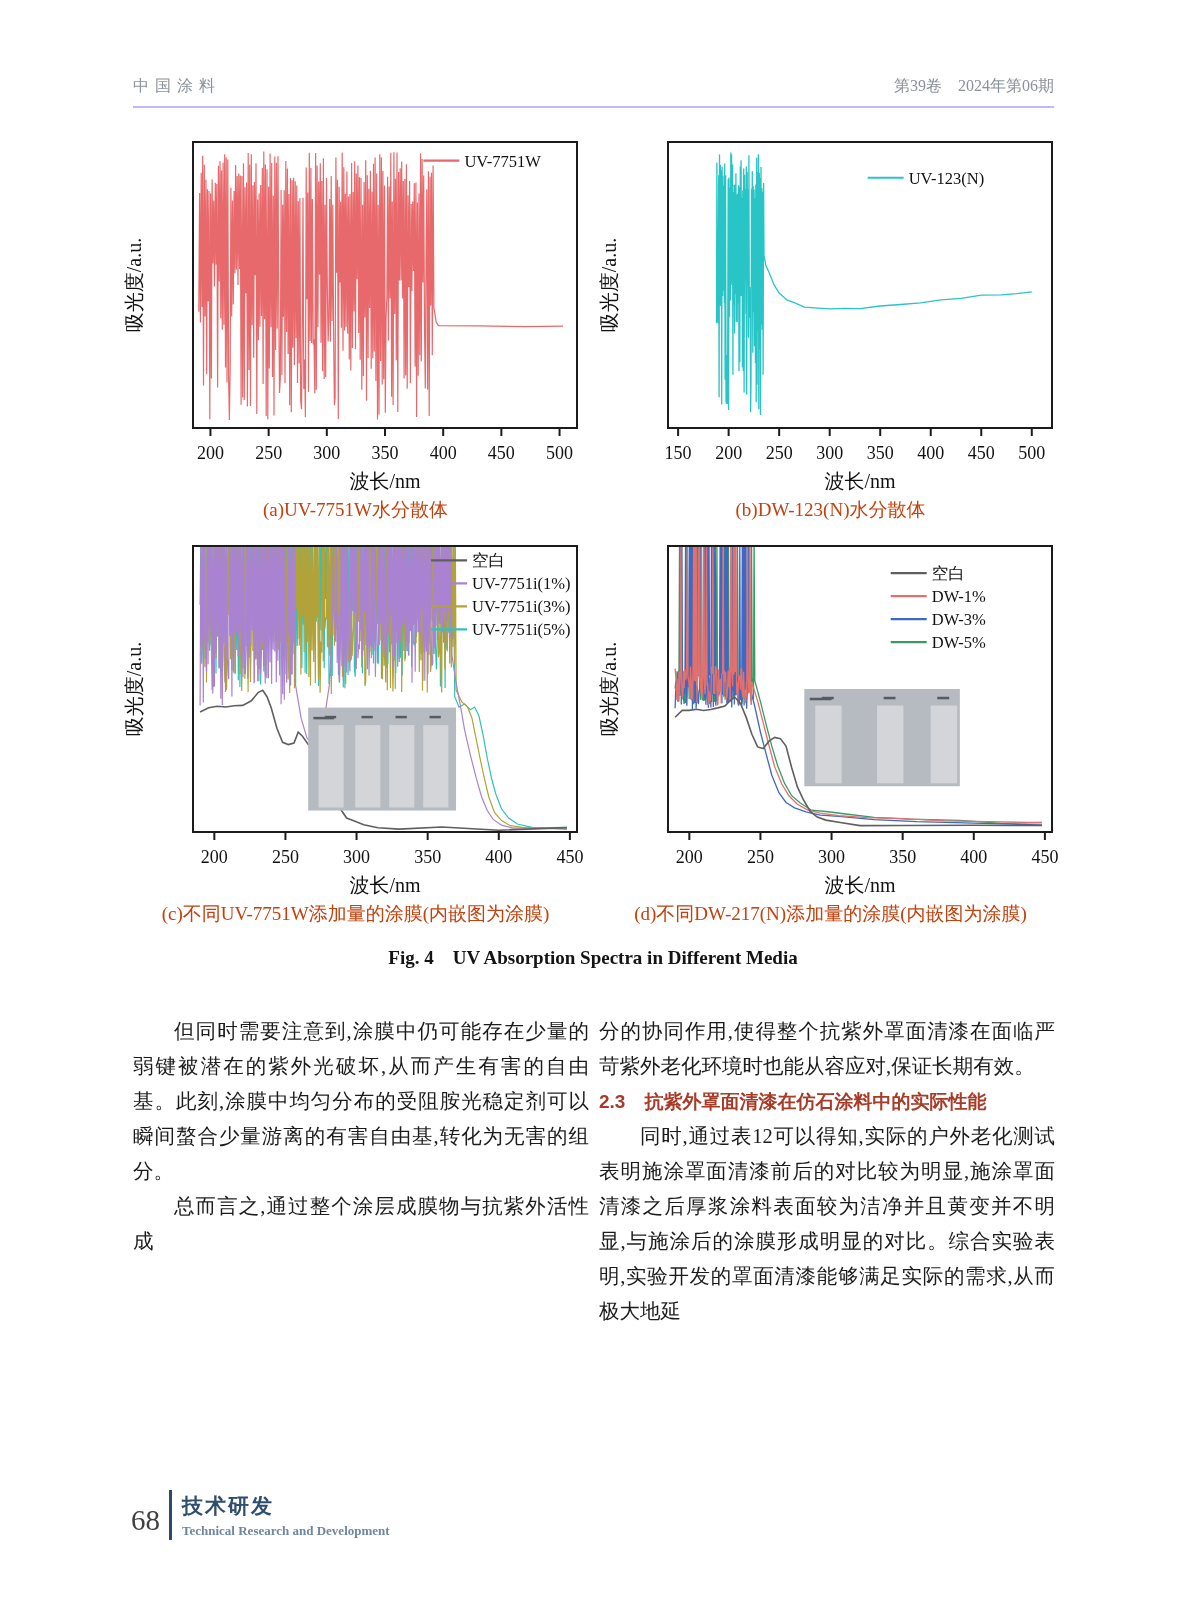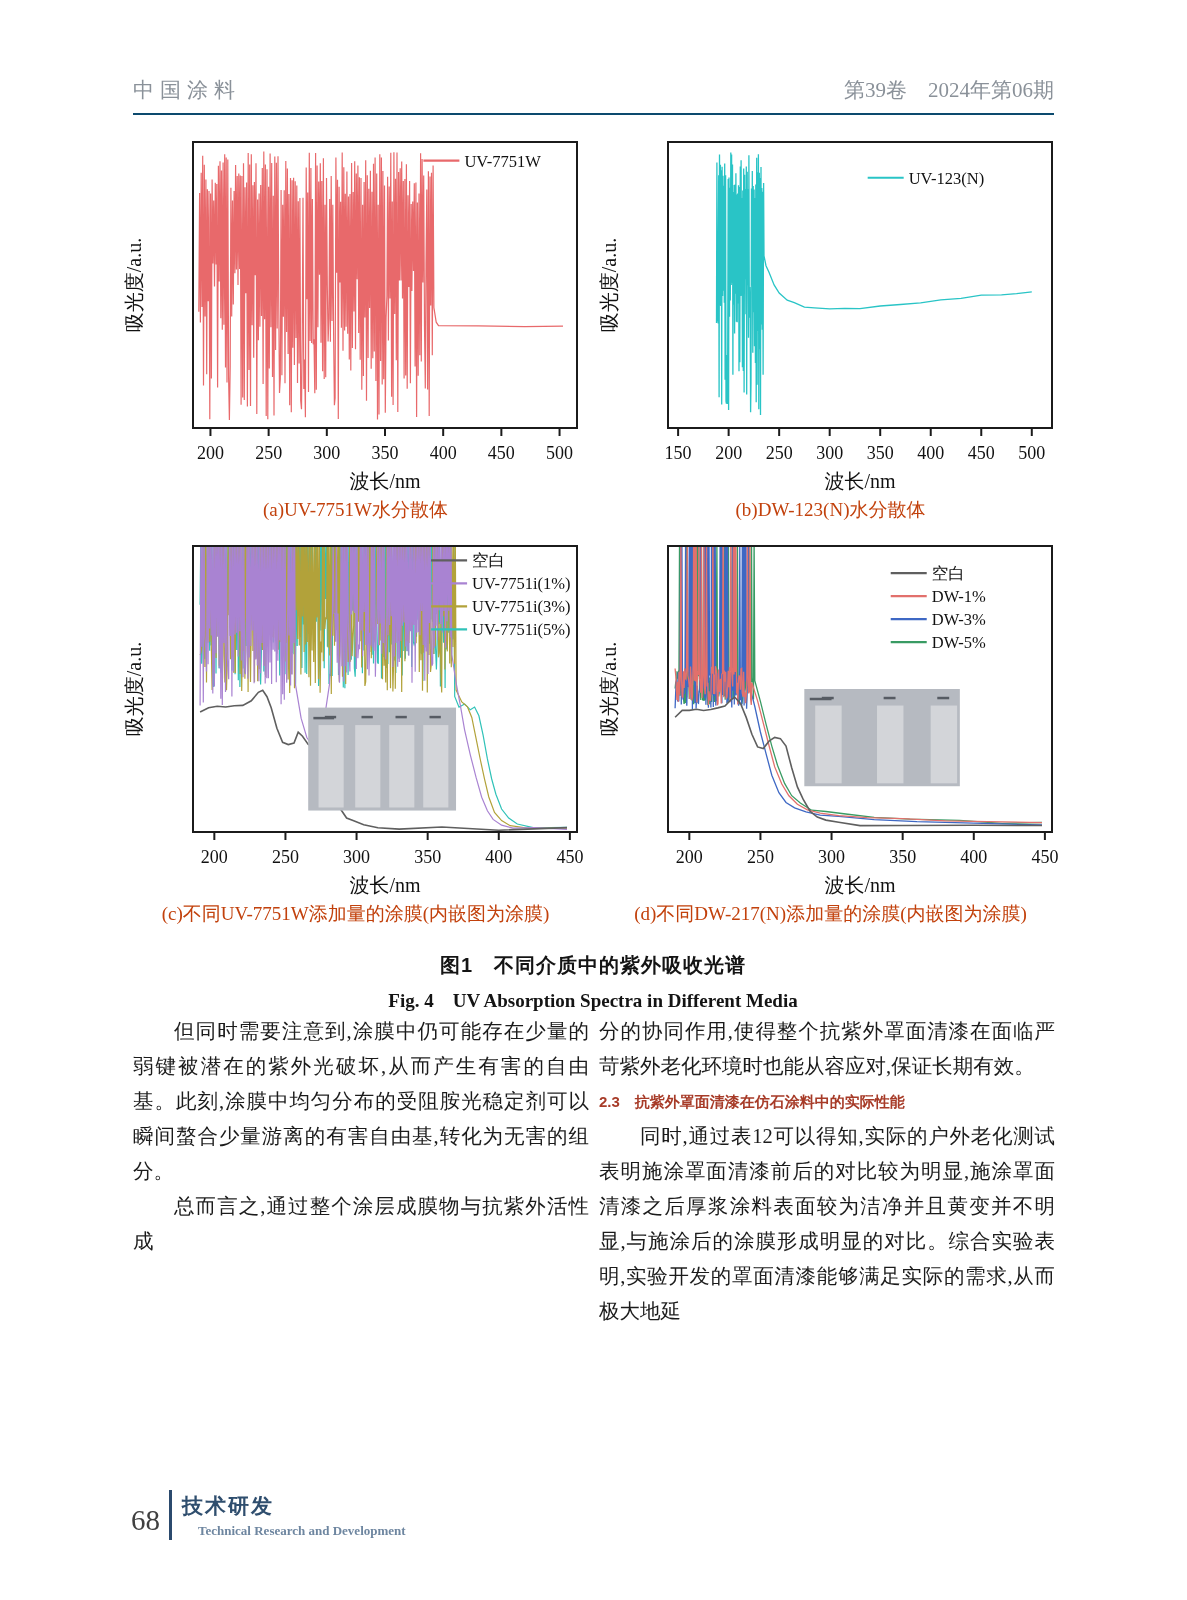--- a/index.html
+++ b/index.html
@@ -3,22 +3,22 @@
 <meta charset="utf-8">
 <style>
   html,body{margin:0;padding:0;}
   body{
     width:1187px;height:1600px;position:relative;background:#ffffff;
     font-family:"Liberation Serif",serif;color:#1c1c1c;overflow:hidden;
   }
   .hdr{
     position:absolute;left:133px;top:76px;width:921px;
     display:flex;justify-content:space-between;align-items:flex-end;
-    padding-bottom:9px;border-bottom:2px solid #0c4a6e;
-    font-size:21px;color:#8a9199;
+    padding-bottom:9px;border-bottom:2px solid #c4b5fd;
+    font-size:16px;color:#8a9199;
   }
   .hdr .journal{letter-spacing:6px;}
   .figs{position:absolute;left:118px;top:128px;width:950px;}
   .grid{display:grid;grid-template-columns:475px 475px;}
   .cell{display:flex;flex-direction:column;align-items:center;}
   .chart{width:470px;height:368px;}
   svg text{font-family:"Liberation Serif",serif;}
   .subcap{
     font-size:19px;font-weight:normal;color:#c2410c;
     margin:1px 0 9px;white-space:nowrap;
@@ -27,27 +27,27 @@
     text-align:center;margin-top:16px;color:#141414;
     font-family:"Liberation Sans",sans-serif;font-weight:bold;font-size:20px;letter-spacing:1px;
   }
   .figcap-en{text-align:center;margin-top:9px;color:#141414;font-weight:bold;font-size:19px;}
   .cols{position:absolute;left:133px;top:1014px;width:922px;display:flex;gap:10px;}
   .col{width:462px;font-size:20.5px;line-height:35px;text-align:justify;color:#1b1b1b;}
   .para{margin:0;text-indent:2em;}
   .para.first{text-indent:0;}
   .h23{
     font-family:"Liberation Sans",sans-serif;font-weight:bold;
-    color:#a73b28;font-size:15px;line-height:35px;white-space:nowrap;
+    color:#a73b28;font-size:19px;line-height:35px;white-space:nowrap;
   }
   .ftr{position:absolute;left:131px;top:1490px;display:flex;align-items:center;}
   .ftr .pg{font-size:29px;color:#404040;margin-right:9px;margin-top:10px;}
   .ftr .bar{width:3px;height:50px;background:#2b4a6d;margin-right:10px;}
   .ftr .sec-zh{font-family:"Liberation Sans",sans-serif;font-weight:bold;font-size:21px;color:#2f4e6e;letter-spacing:2px;}
-  .ftr .sec-en{font-size:13px;font-weight:bold;color:#6e86a0;margin-top:3px;margin-left:16px;}
+  .ftr .sec-en{font-size:13px;font-weight:bold;color:#6e86a0;margin-top:3px;}
 </style>
 </head>
 <body>
 
 <div class="hdr">
   <span class="journal">中国涂料</span>
   <span class="issue">第39卷　2024年第06期</span>
 </div>
 
 <div class="figs">
@@ -208,21 +208,20 @@
             <line x1="294.71999999999997" y1="64.16" x2="330.71999999999997" y2="64.16" stroke="#e2706c" stroke-width="2.2"></line>
             <text x="335.71999999999997" y="70.16" font-size="16.5" fill="#111">DW-1%</text>
             <line x1="294.71999999999997" y1="87.16" x2="330.71999999999997" y2="87.16" stroke="#3e68c4" stroke-width="2.2"></line>
             <text x="335.71999999999997" y="93.16" font-size="16.5" fill="#111">DW-3%</text>
             <line x1="294.71999999999997" y1="110.16" x2="330.71999999999997" y2="110.16" stroke="#399b63" stroke-width="2.2"></line>
             <text x="335.71999999999997" y="116.16" font-size="16.5" fill="#111">DW-5%</text>
           </svg></div>
       <div class="subcap">(d)不同DW-217(N)添加量的涂膜(内嵌图为涂膜)</div>
     </div>
   </div>
-  <div class="figcap-zh">图1　不同介质中的紫外吸收光谱</div>
   <div class="figcap-en">Fig. 4　UV Absorption Spectra in Different Media</div>
 </div>
 
 <div class="cols">
   <div class="col">
     <p class="para">但同时需要注意到,涂膜中仍可能存在少量的弱键被潜在的紫外光破坏,从而产生有害的自由基。此刻,涂膜中均匀分布的受阻胺光稳定剂可以瞬间螯合少量游离的有害自由基,转化为无害的组分。</p>
     <p class="para">总而言之,通过整个涂层成膜物与抗紫外活性成</p>
   </div>
   <div class="col">
     <p class="para first">分的协同作用,使得整个抗紫外罩面清漆在面临严苛紫外老化环境时也能从容应对,保证长期有效。</p>

